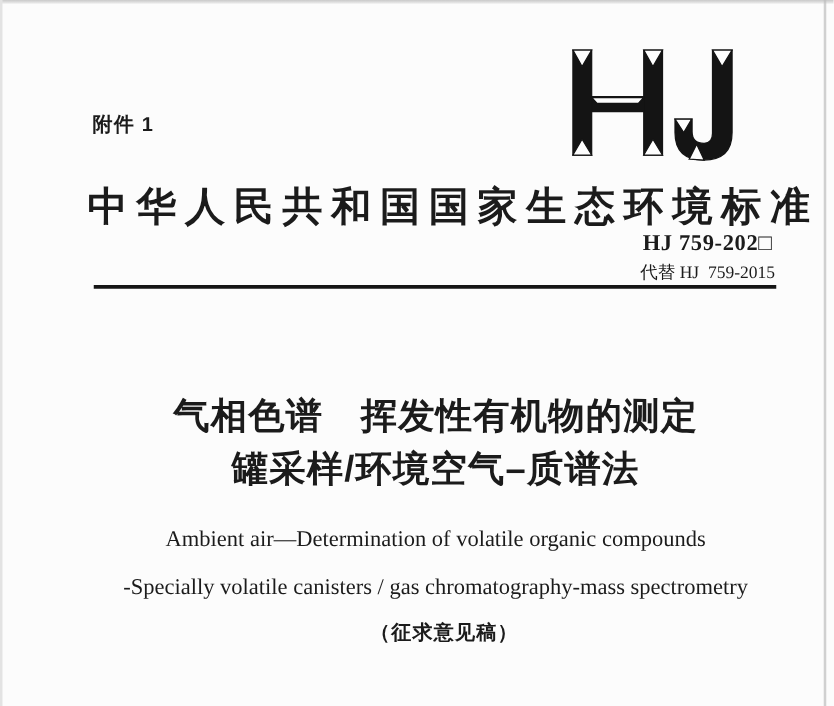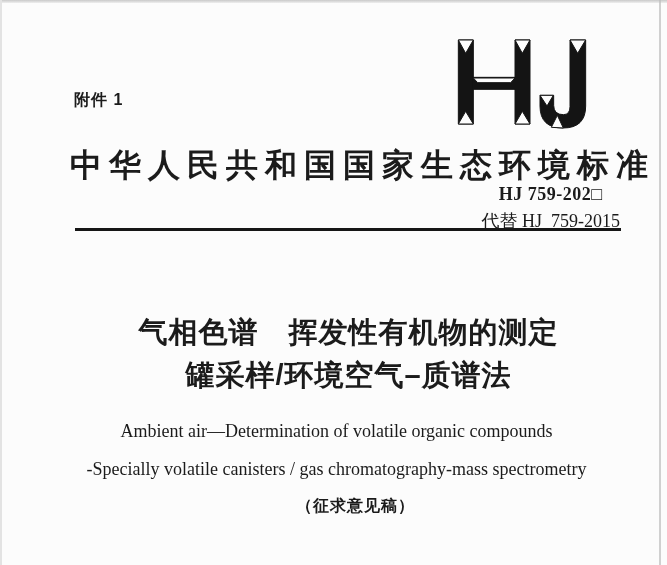--- a/index.html
+++ b/index.html
@@ -22,31 +22,31 @@
 
   .logo{position:absolute;left:440px;top:24px;width:170px;height:115px;}
 
   .heading{position:absolute;left:70px;top:144px;width:552px;
     font-family:"Liberation Serif",serif;font-weight:700;
     font-size:32px;letter-spacing:7px;text-align:center;white-space:nowrap;}
 
   .std-block{position:absolute;right:47px;top:184px;text-align:center;
     font-family:"Liberation Serif",serif;}
   .std-number{font-size:18px;font-weight:700;letter-spacing:.5px;}
-  .replaces{font-size:18px;margin-top:4px;white-space:pre;}
+  .replaces{font-size:14px;margin-top:4px;white-space:pre;}
 
   .rule{position:absolute;left:75px;top:228px;width:546px;height:2.5px;
     background:#161616;}
 
   .title-cn{position:absolute;left:30px;top:313px;width:637px;
     text-align:center;font-weight:700;font-size:29px;letter-spacing:1px;
     white-space:nowrap;}
   .title-cn.l2{top:356px;}
 
-  .title-en{position:absolute;left:18px;top:421px;width:637px;
+  .title-en{position:absolute;left:30px;top:421px;width:637px;
     text-align:center;font-family:"Liberation Serif",serif;
     font-size:18px;white-space:nowrap;}
   .title-en.l2{top:459px;}
 
   .draft{position:absolute;left:37px;top:496px;width:637px;
     text-align:center;font-weight:700;font-size:16px;letter-spacing:1px;}
 </style>
 </head>
 <body>
 

